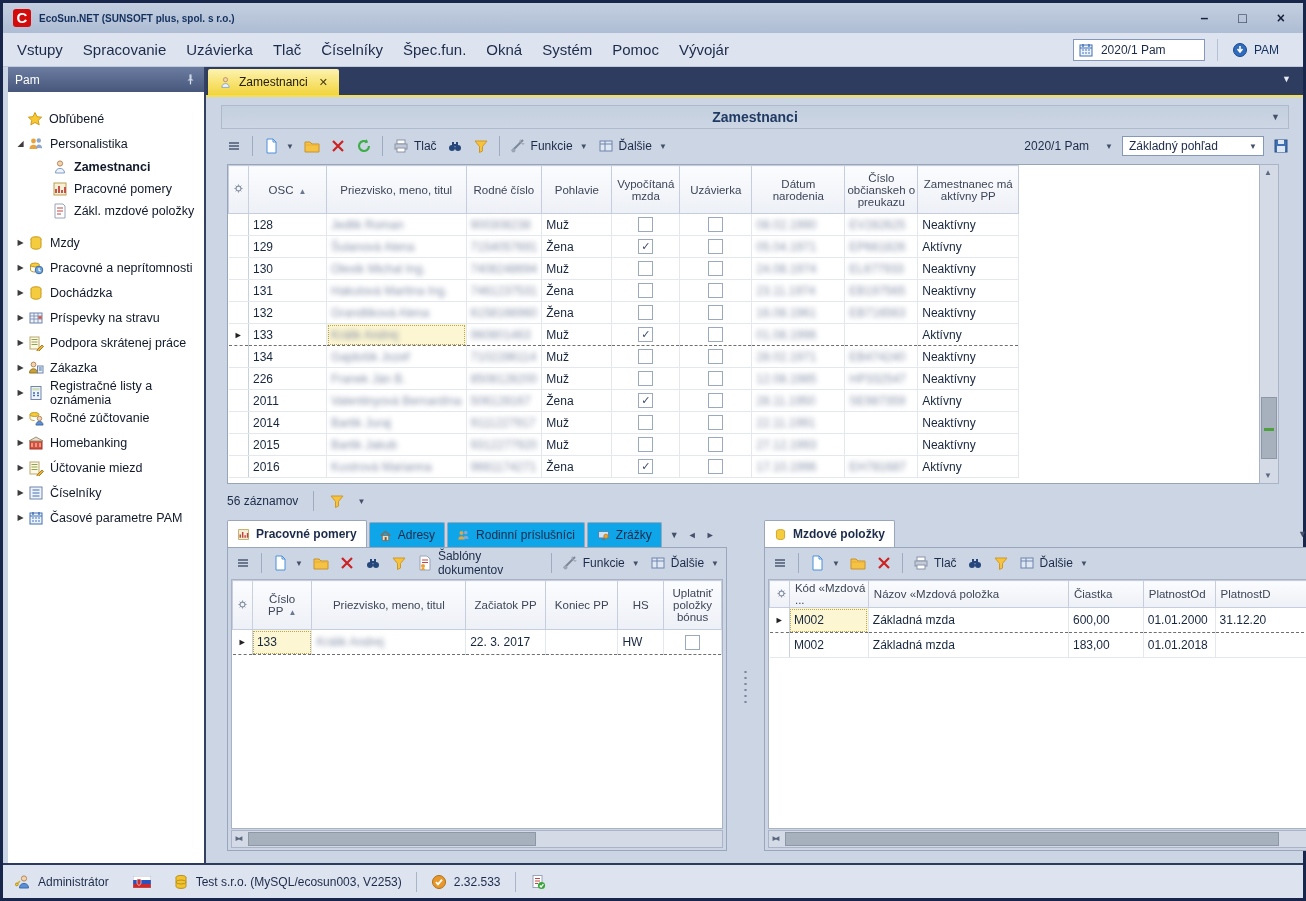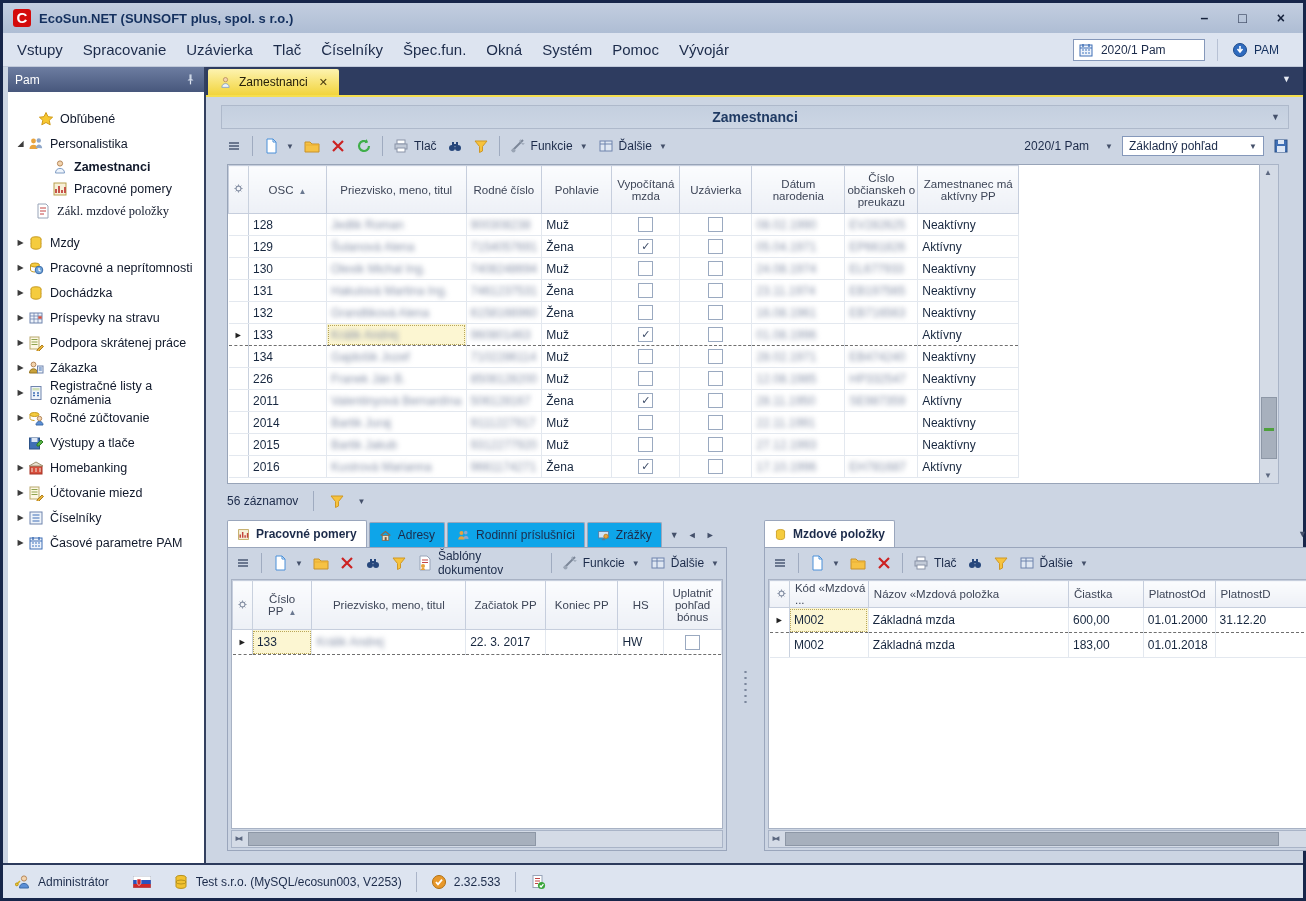--- a/index.html
+++ b/index.html
@@ -2,21 +2,21 @@
 <html><head>
 <meta charset="utf-8">
 <style>
   html,body{margin:0;padding:0;}
   body{width:1306px;height:901px;overflow:hidden;font-family:"Liberation Sans","DejaVu Sans",sans-serif;background:#17264a;}
   .window{position:absolute;inset:0;border:3px solid #17264a;display:flex;flex-direction:column;background:#ccd5e3;}
 
   
   .titlebar{height:30px;background:linear-gradient(#c3cee0,#aebdd4);display:flex;align-items:center;padding:0 10px;flex:none;}
   .logo{width:18px;height:18px;background:#d40b0b;border-radius:3px;color:#fff;font-weight:bold;font-size:15px;line-height:18px;text-align:center;margin-right:8px;flex:none;}
-  .title{color:#14305e;font-weight:bold;font-size:13px;}
+  .title{color:#14305e;font-weight:bold;font-size:10px;}
   .winctrls{margin-left:auto;display:flex;gap:30px;padding-right:8px;}
   .winbtn{color:#16223c;font-size:14px;font-weight:bold;cursor:default;line-height:16px;}
 
   
   .menubar{height:33px;background:#dde4f0;border-bottom:1px solid #c0c9da;display:flex;align-items:center;padding:0 4px;flex:none;}
   .menu-item{padding:5px 10px;font-size:15px;color:#1c2b4a;}
   .menubar-right{margin-left:auto;display:flex;align-items:center;gap:12px;padding-right:10px;}
   .datefield{display:flex;align-items:center;gap:7px;background:#fff;border:1px solid #8598ba;padding:2px 8px 2px 4px;width:118px;font-size:12px;color:#1c2b4a;}
   .pam-btn{display:flex;align-items:center;gap:6px;font-size:12px;color:#14305e;border-left:1px solid #b7c1d4;padding:3px 10px 3px 14px;}
 
@@ -167,21 +167,21 @@
       <div class="sidebar-header">
         <span>Pam</span>
         <span class="ic sm">
             <svg viewBox="0 0 16 16">
               <path d="M9 2v5l2 2H5l2-2V2z" fill="#dfe5f0" stroke="#aab6cc"></path>
               <path d="M8 9v5" stroke="#dfe5f0" stroke-width="1.5"></path>
             </svg>
           </span>
       </div>
       <div class="tree" id="sidebar-tree">
-          <div class="tree-item" style="padding-left: 16px; text-align: right;">
+          <div class="tree-item" style="padding-left: 5px; text-align: right;">
             <span class="expander"></span>
             <span class="ic">
               <svg viewBox="0 0 16 16">
                 <path d="M8 1.5l2 4.2 4.6.5-3.4 3.1 1 4.5L8 11.5l-4.2 2.3 1-4.5L1.4 6.2 6 5.7z" fill="#f8c830" stroke="#d09a17"></path>
               </svg>
             </span>
             <span class="lbl">Obľúbené</span>
           </div>
           <div class="tree-item" style="padding-left: 6px;">
             <span class="expander">◢</span>
@@ -208,21 +208,21 @@
           <div class="tree-item child" style="padding-left: 30px;">
             <span class="expander"></span>
             <span class="ic">
               <svg viewBox="0 0 16 16">
                 <rect x="2" y="2" width="12" height="12" fill="#f7f0d8" stroke="#b99f4e"></rect>
                 <path d="M4 12V8M7 12V5M10 12V9M13 12V6" stroke="#c2433c" stroke-width="1.8" fill="none"></path>
               </svg>
             </span>
             <span class="lbl">Pracovné pomery</span>
           </div>
-          <div class="tree-item child" style="padding-left: 13px; font-family: Liberation Serif, serif;">
+          <div class="tree-item child" style="padding-left: 30px;">
             <span class="expander"></span>
             <span class="ic">
               <svg viewBox="0 0 16 16">
                 <path d="M3 1h8l2 2v12H3z" fill="#fff" stroke="#98a4b8"></path>
                 <path d="M5 5h6M5 8h6M5 11h4" stroke="#c24444" stroke-width="1" fill="none"></path>
               </svg>
             </span>
             <span class="lbl">Zákl. mzdové položky</span>
           </div>
           <div class="tree-item" style="padding-left: 6px; margin-top: 8px;">
@@ -308,31 +308,20 @@
             <span class="expander">▶</span>
             <span class="ic">
               <svg viewBox="0 0 16 16">
                 <ellipse cx="6.5" cy="4.5" rx="4.5" ry="2" fill="#f5cc3e" stroke="#c79a1e"></ellipse>
                 <path d="M2 4.5v4c0 1.1 2 2 4.5 2" fill="none" stroke="#c79a1e"></path>
                 <circle cx="11.5" cy="8.5" r="2.2" fill="#f3d4ae" stroke="#b5875a"></circle>
                 <path d="M8 15c0-2.4 1.6-3.6 3.5-3.6s3.5 1.2 3.5 3.6z" fill="#5b8ed6" stroke="#3a6ba8"></path>
               </svg>
             </span>
             <span class="lbl">Ročné zúčtovanie</span>
-          </div>
-          <div class="tree-item" style="padding-left: 6px;">
-            <span class="expander"></span>
-            <span class="ic">
-              <svg viewBox="0 0 16 16">
-                <rect x="1.5" y="3" width="10" height="11" fill="#3f6fb5" stroke="#2c5288"></rect>
-                <rect x="3.5" y="3" width="6" height="4" fill="#dce6f5"></rect>
-                <path d="M9 9l4-4 2 2-4 4h-2z" fill="#57b347" stroke="#2f7d22"></path>
-              </svg>
-            </span>
-            <span class="lbl">Výstupy a tlače</span>
           </div>
           <div class="tree-item" style="padding-left: 6px;">
             <span class="expander">▶</span>
             <span class="ic">
               <svg viewBox="0 0 16 16">
                 <rect x="2" y="6" width="12" height="8" fill="#d94f3d" stroke="#a33325"></rect>
                 <path d="M1 6l7-4 7 4z" fill="#e8e0d0" stroke="#a09070"></path>
                 <path d="M4 8v4M8 8v4M12 8v4" stroke="#f0e8d8" fill="none"></path>
               </svg>
             </span>
@@ -873,21 +862,21 @@
                             <svg viewBox="0 0 16 16">
                               <circle cx="8" cy="8" r="3" fill="none" stroke="#8a94a8" stroke-width="1.4"></circle>
                               <path d="M8 3v2M8 11v2M3 8h2M11 8h2M4.5 4.5l1.4 1.4M10.1 10.1l1.4 1.4M11.5 4.5l-1.4 1.4M5.9 10.1l-1.4 1.4" stroke="#8a94a8" stroke-width="1.2" fill="none"></path>
                             </svg>
                           </span></th>
                         <th class="col-h"><span class="col-lbl">Číslo PP</span><span class="sort">▲</span></th>
                         <th class="col-h"><span class="col-lbl">Priezvisko, meno, titul</span></th>
                         <th class="col-h"><span class="col-lbl">Začiatok PP</span></th>
                         <th class="col-h"><span class="col-lbl">Koniec PP</span></th>
                         <th class="col-h"><span class="col-lbl">HS</span></th>
-                        <th class="col-h"><span class="col-lbl">Uplatniť pohľad bónus</span></th>
+                        <th class="col-h"><span class="col-lbl">Uplatniť položky bónus</span></th>
                       </tr>
                     </thead>
                     <tbody>
                       <tr class="grid-row sel">
                         <td class="ind">►</td>
                         <td class="cell right focus-cell"><span>133</span></td>
                         <td class="cell"><span class="blur">Králik Andrej</span></td>
                         <td class="cell"><span>22. 3. 2017</span></td>
                         <td class="cell"><span></span></td>
                         <td class="cell"><span>HW</span></td>

